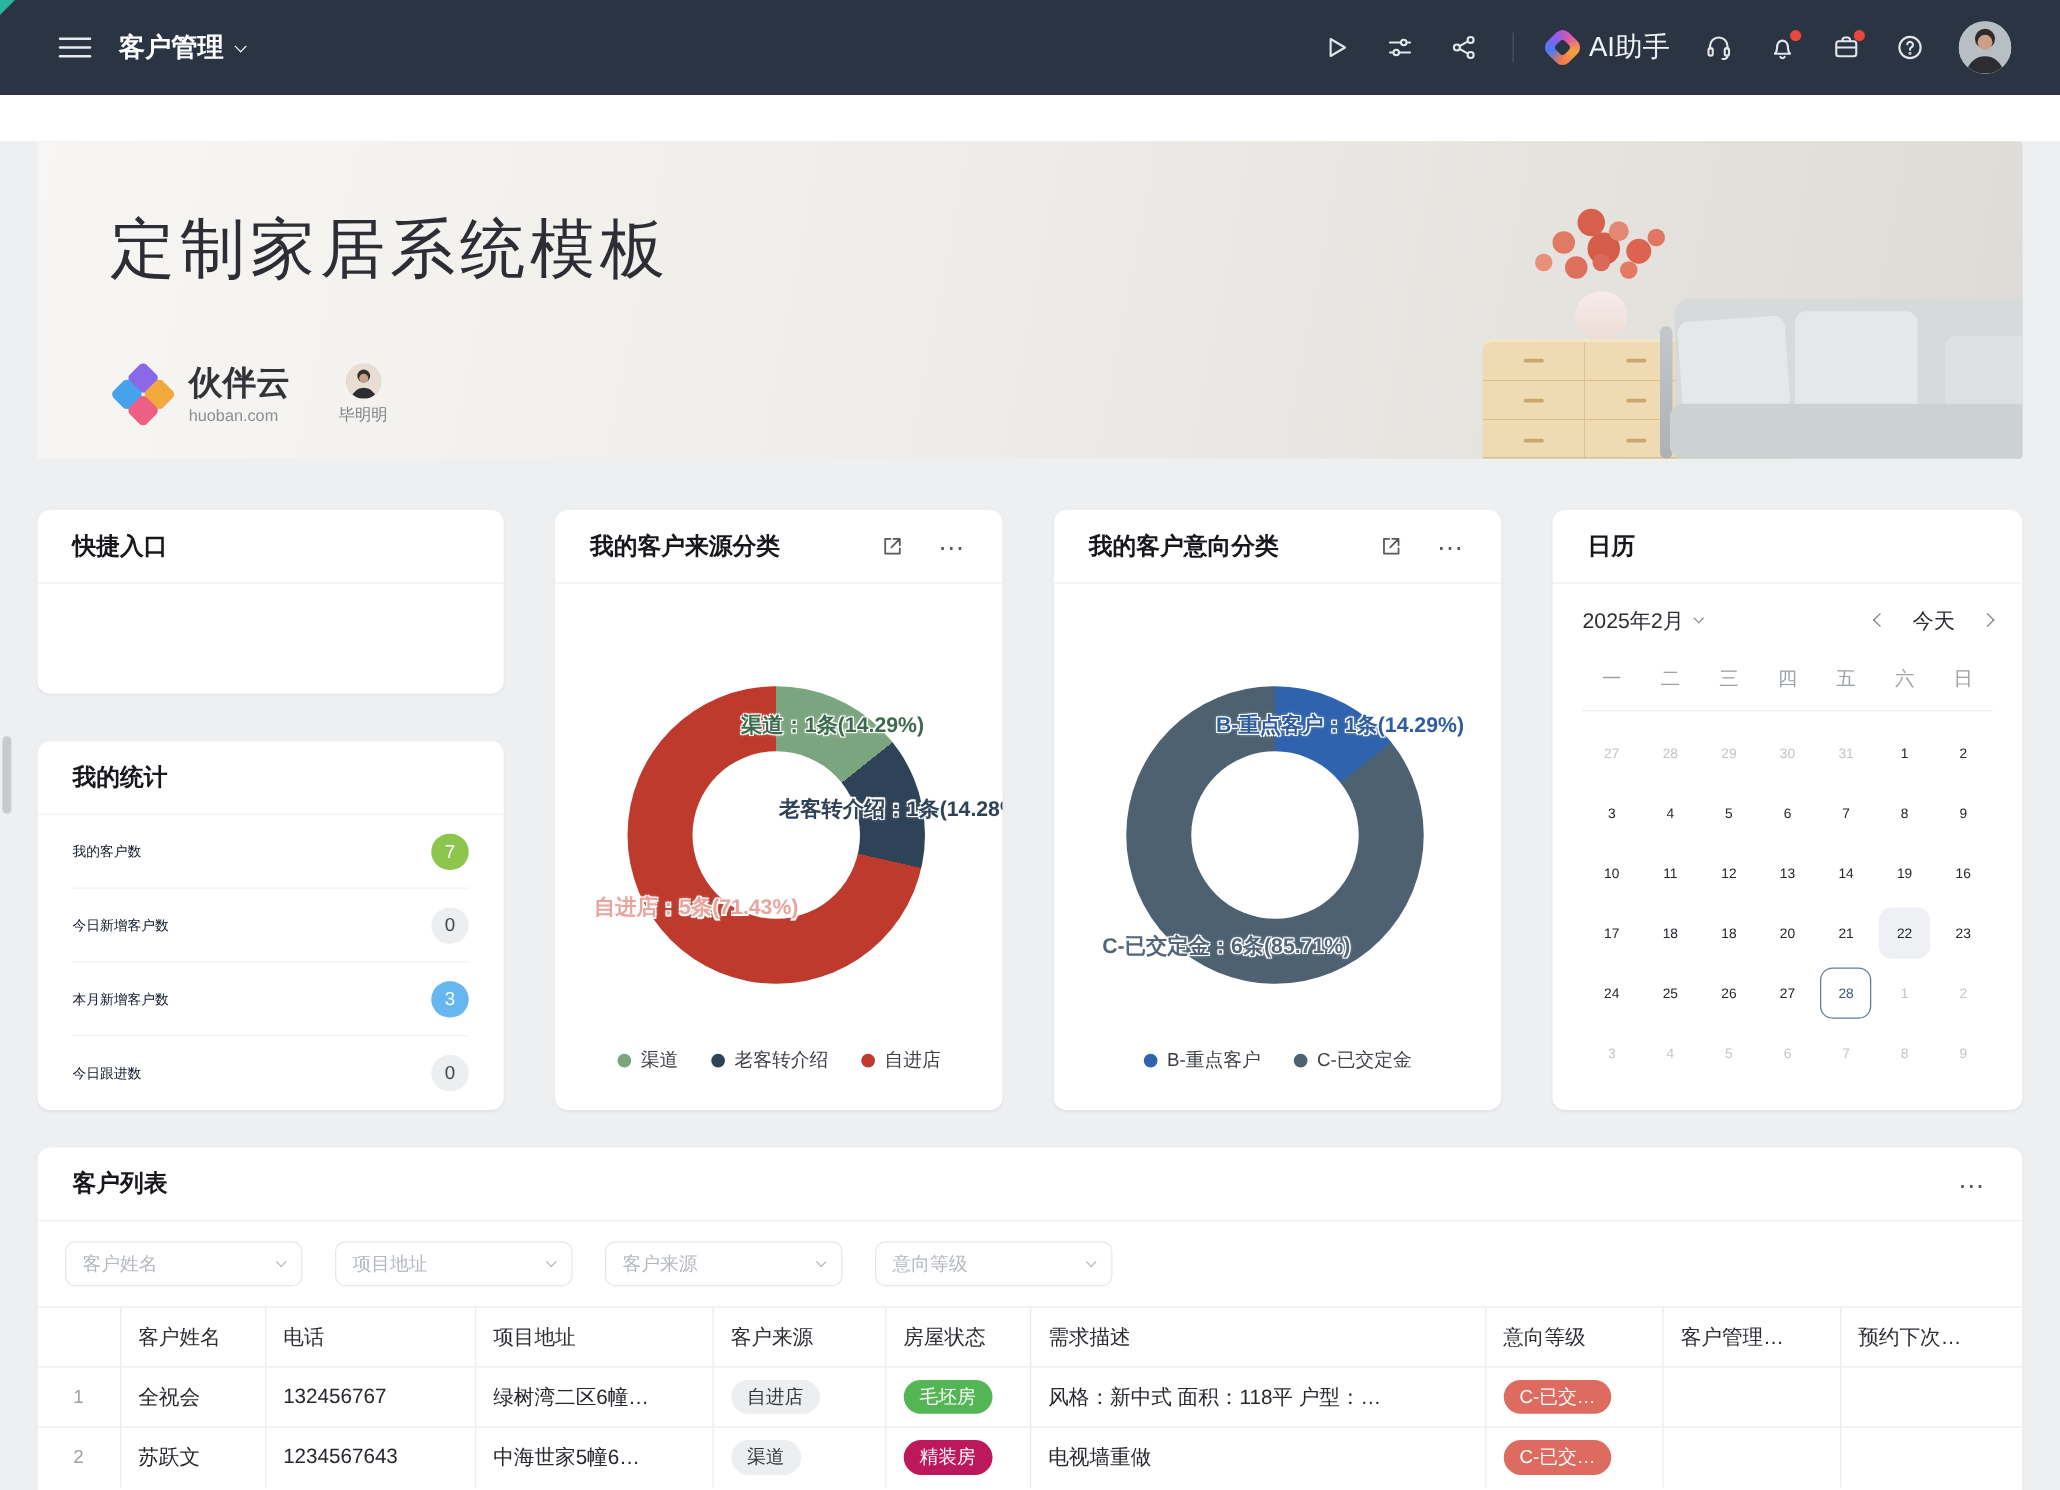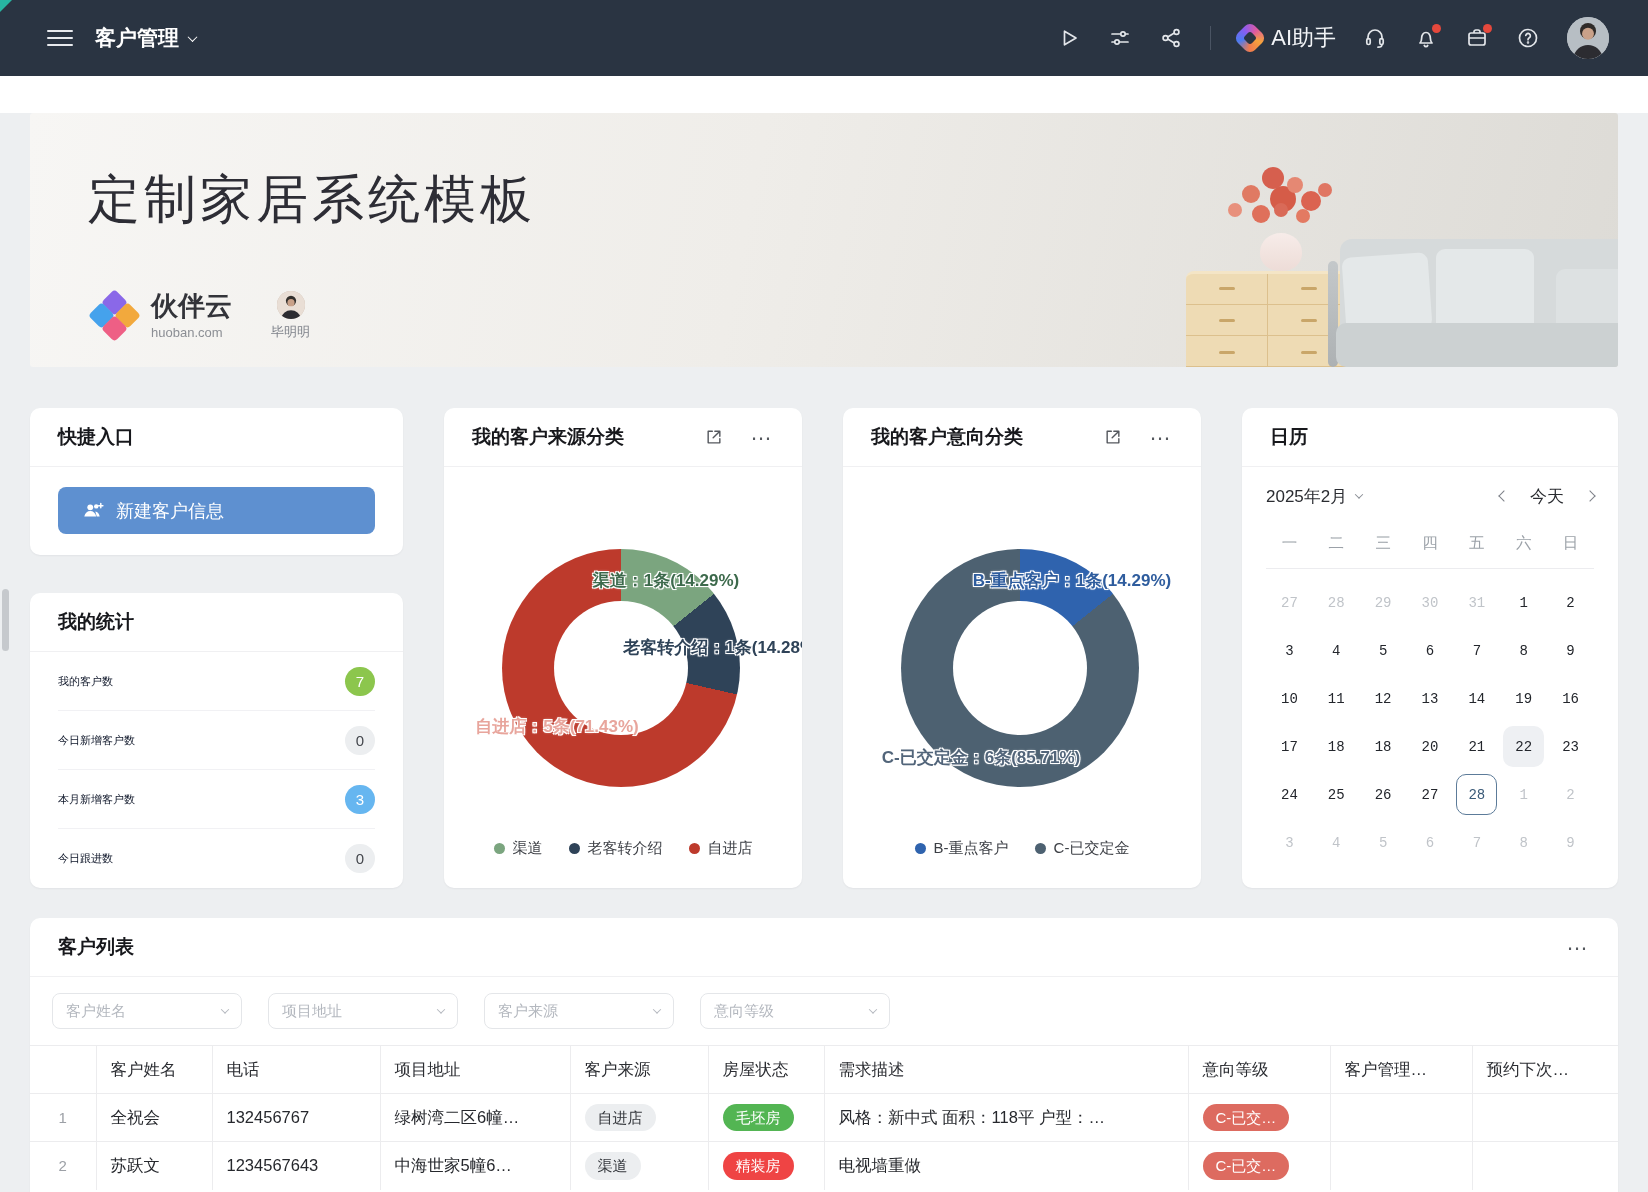--- a/index.html
+++ b/index.html
@@ -100,39 +100,39 @@
   
   .cal-body{padding:0 24px;}
   .cal-month-row{height:58px;display:flex;align-items:center;font-size:17px;color:#2a2c31;}
   .cal-month{display:flex;align-items:center;gap:9px;cursor:pointer;}
   .cal-month .chev{color:#8a8e95;width:6px;height:6px;}
   .cal-nav{margin-left:auto;display:flex;align-items:center;gap:22px;}
   .cal-nav .chev{color:#7d8188;width:8px;height:8px;cursor:pointer;}
   .cal-today{font-size:17px;color:#2a2c31;cursor:pointer;}
   .cal-weekdays{display:grid;grid-template-columns:repeat(7,1fr);text-align:center;color:#9ba1a8;font-size:15.5px;padding:8px 0 14px;border-bottom:1px solid #ececef;}
   .cal-grid{display:grid;grid-template-columns:repeat(7,1fr);row-gap:7px;padding-top:13px;}
-  .cal-cell{width:41px;height:41px;margin:0 auto;display:flex;align-items:center;justify-content:center;font-size:14px;color:#23262c;border-radius:10px;cursor:pointer;font-family:Liberation Mono, monospace;}
+  .cal-cell{width:41px;height:41px;margin:0 auto;display:flex;align-items:center;justify-content:center;font-size:11px;color:#23262c;border-radius:10px;cursor:pointer;}
   .cal-cell.out{color:#c0c4c9;}
   .cal-cell.highlight{background:#eef0f3;}
   .cal-cell.today{border:1.5px solid #5c7b99;color:#3a5a78;}
   
   .table-card{margin:30px 30px 0;background:#fff;border-radius:10px 10px 0 0;overflow:hidden;box-shadow:0 1px 2px rgba(20,24,32,.05);height:274px;}
   .filters{display:flex;gap:26px;padding:16px 28px 16px 22px;}
   .filter-box{width:190px;height:36px;border:1px solid #e4e6e9;border-radius:8px;display:flex;align-items:center;justify-content:space-between;padding:0 13px;color:#b4b8bf;font-size:15px;cursor:pointer;background:#fff;}
   .filter-box .chev{width:6px;height:6px;border-width:1.5px;}
   table{width:1588px;border-collapse:collapse;table-layout:fixed;}
   th,td{border-top:1px solid #ececee;border-right:1px solid #ececee;height:48px;padding:0 14px;text-align:left;font-weight:400;overflow:hidden;white-space:nowrap;}
   th:last-child,td:last-child{border-right:none;}
   th{font-size:16.5px;color:#2b2d32;}
   td{font-size:16.5px;color:#26282d;}
   .row-num{text-align:center;color:#9ca0a6;font-size:15px;padding:0;}
   .pill{display:inline-block;padding:4px 13px;border-radius:15px;font-size:15px;line-height:1.3;}
   .pill-gray{background:#eceef0;color:#34373c;}
   .pill-green{background:#53b553;color:#fff;}
-  .pill-mint{background:#ef4444;color:#fff;}
+  .pill-mint{background:#be185d;color:#fff;}
   .pill-red{background:#dd6b60;color:#fff;}
   
   .left-scroll{position:fixed;left:2px;top:589px;width:7px;height:62px;border-radius:4px;background:#c6c9cd;}
 </style>
 </head>
 <body>
 
 <div class="navbar">
   <span class="corner-flag"></span>
   <div class="hamburger">
@@ -259,32 +259,20 @@
     <span class="sofa-seat"></span>
   </div>
 </div>
 
 <div class="cards">
   <div class="col-left">
     <div class="card quick-card">
       <div class="card-header">
           <span class="card-title">快捷入口</span>
         </div>
-      <div class="quick-body">
-        <button class="btn-primary">
-          <svg viewBox="0 0 24 24" fill="#ffffff">
-              <circle cx="9" cy="8" r="3.2"></circle>
-              <circle cx="15.5" cy="7" r="2.4"></circle>
-              <path d="M2.5 18q1.5-6 6.5-6t6.5 6z"></path>
-              <path d="M14.5 12.6q3.8.6 4.8 5.4h-3.2"></path>
-              <path d="M18.2 6.2h4.6M20.5 3.9v4.6" stroke="#ffffff" stroke-width="1.6" fill="none" stroke-linecap="round"></path>
-            </svg>
-          <span>新建客户信息</span>
-        </button>
-      </div>
     </div>
     <div class="card stats-card">
       <div class="card-header">
           <span class="card-title">我的统计</span>
         </div>
       <div class="stats-body" id="stats-body">
           <div class="stat-row">
             <span class="stat-label">我的客户数</span>
             <span class="badge green">7</span>
           </div>

